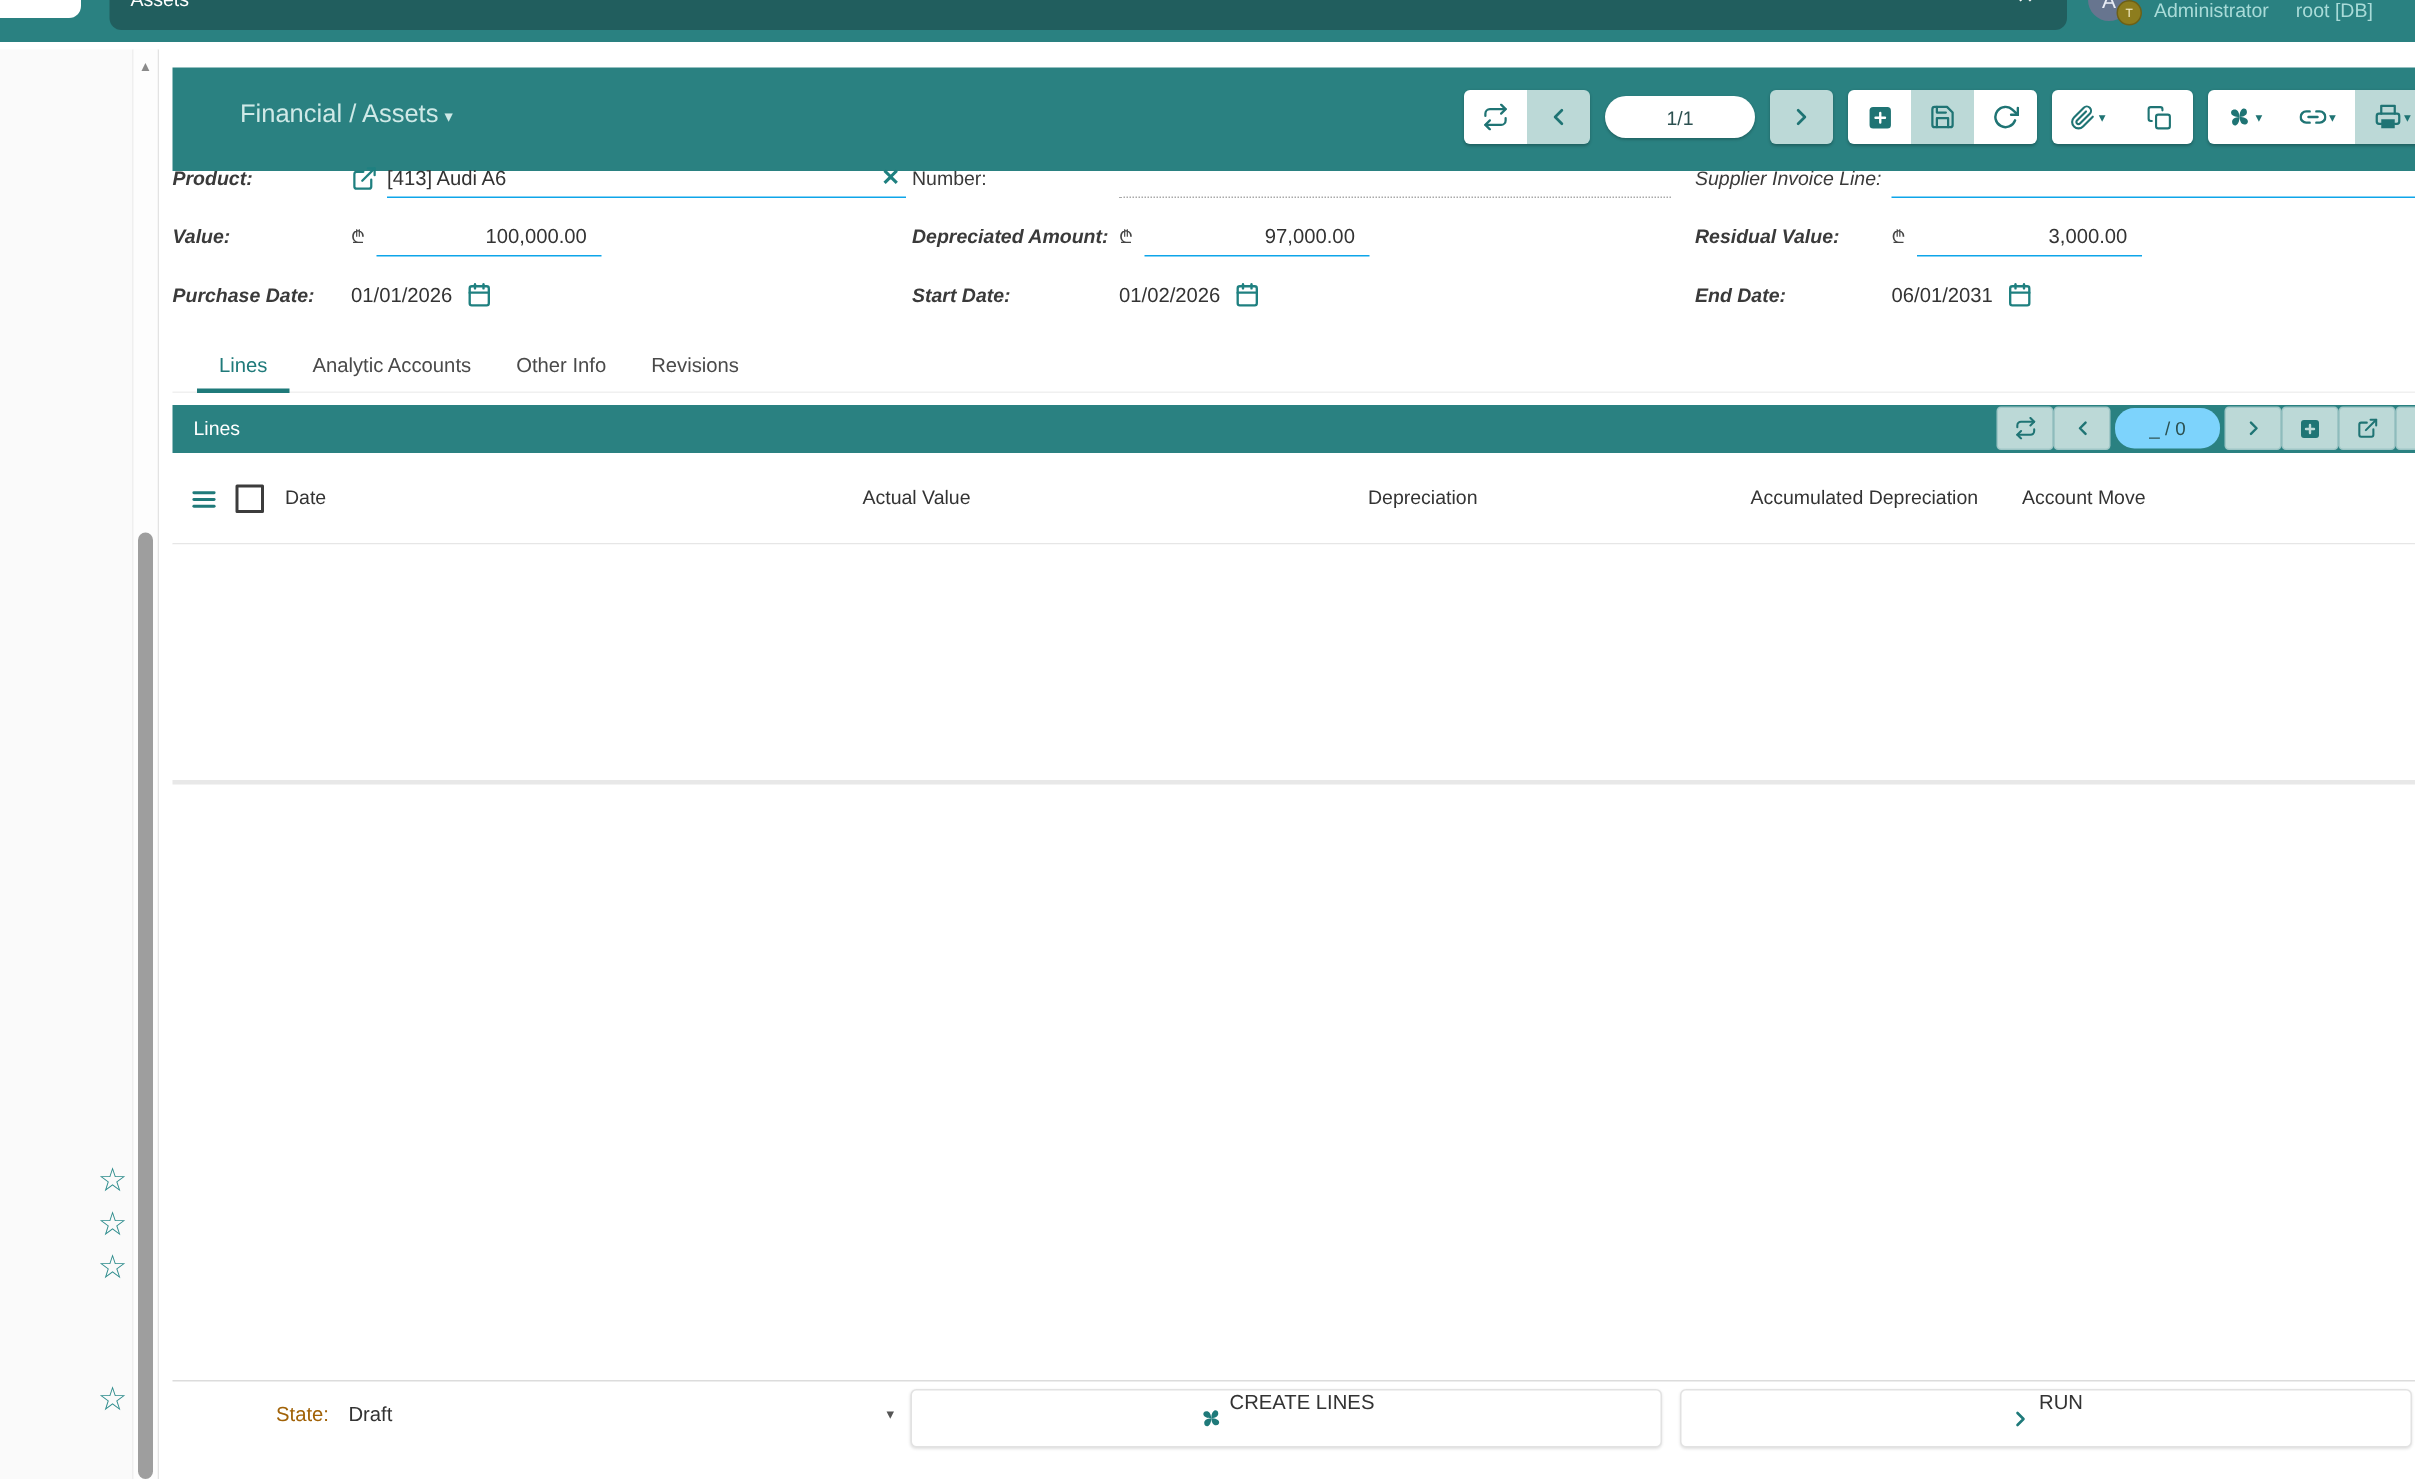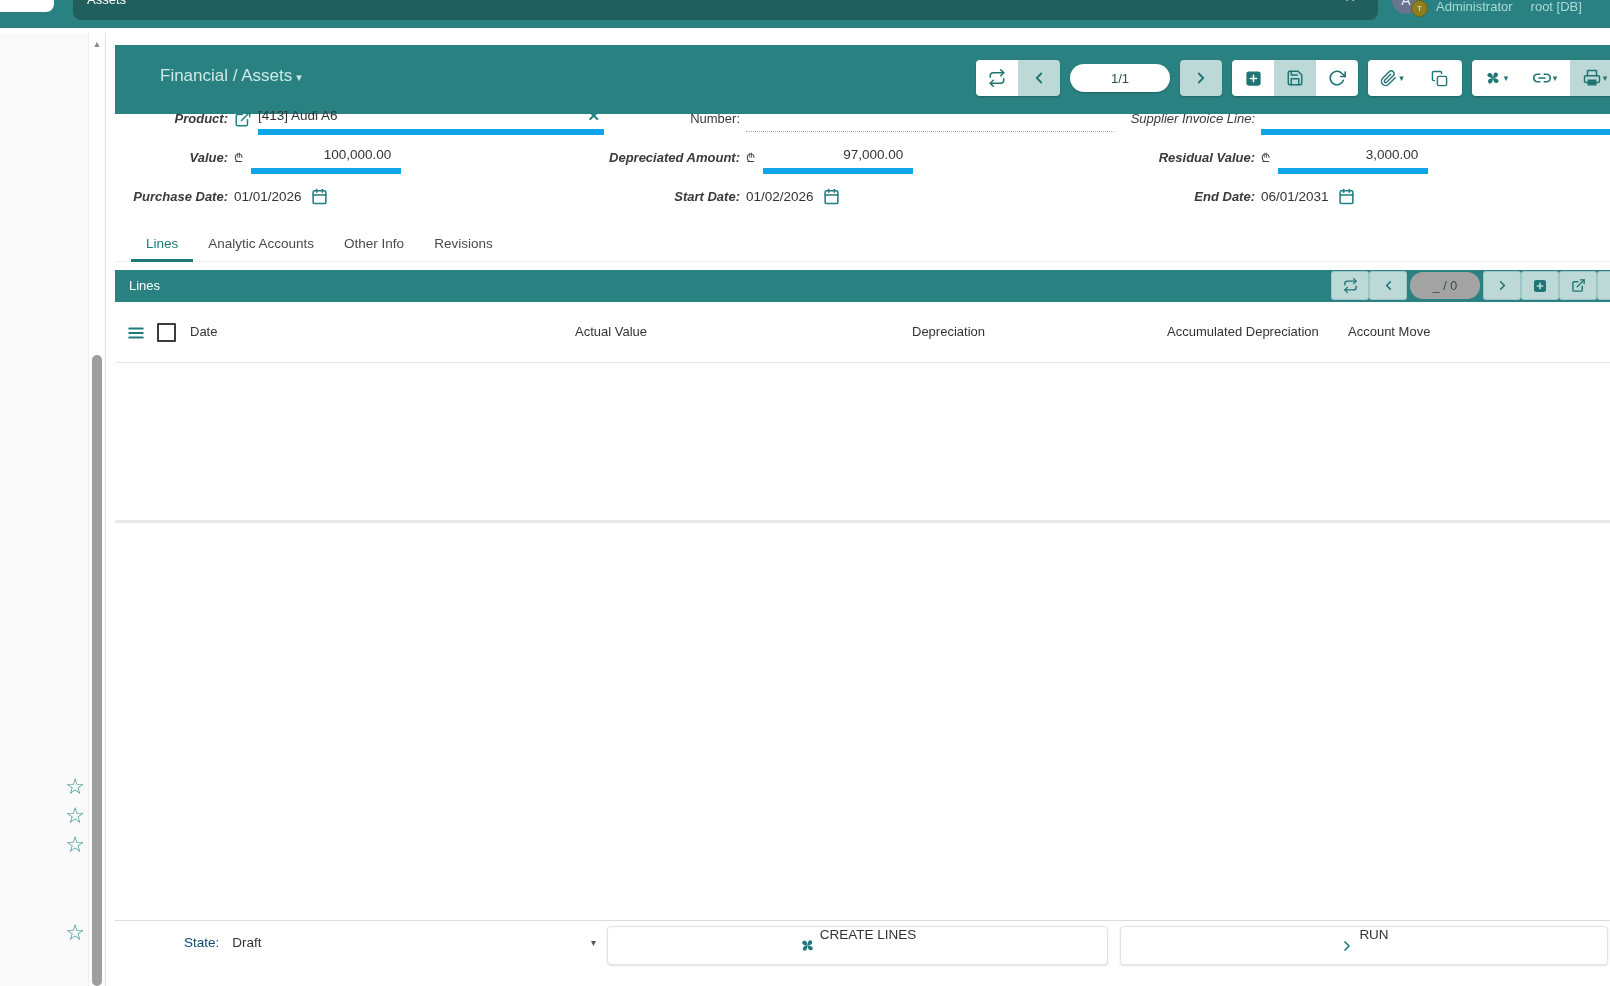--- a/index.html
+++ b/index.html
@@ -37,58 +37,58 @@
   .tb{width:42px;height:36px;display:flex;align-items:center;justify-content:center;background:#fff;color:#1f7474;}
   .tb.lightbg{background:#bcd9d7;}
   .tb .dd{font-size:9px;margin-left:2px;color:#1f7474;}
   .pager-pill{height:28px;min-width:100px;background:#fff;border-radius:14px;display:flex;align-items:center;
     justify-content:center;color:#2c5050;font-size:13px;box-shadow:0 1px 2px rgba(0,0,0,.25);}
   .single-btn{border-radius:4px;overflow:hidden;box-shadow:0 1px 2px rgba(0,0,0,.25);display:flex;}
 
   
   .form-grid{position:absolute;left:0;top:66px;width:1495px;display:grid;
     grid-template-columns:113px 380px 132px 390px 125px 1fr;grid-auto-rows:39px;align-items:center;}
-  .flabel{font-size:13px;color:#3a3a3a;text-align:right;font-style:italic;font-weight:bold;white-space:nowrap;}
+  .flabel{font-size:13px;color:#3a3a3a;text-align:left;font-style:italic;font-weight:bold;white-space:nowrap;}
   .flabel.readonly{font-style:normal;font-weight:normal;}
   .flabel.ro-italic{font-style:italic;font-weight:normal;}
   .fcell{padding-left:6px;display:flex;align-items:center;font-size:13.5px;color:#333;}
-  .underfield{display:flex;align-items:center;border-bottom:6px solid #0ea5e9;height:26px;}
+  .underfield{display:flex;align-items:center;border-bottom:1px solid #0ea5e9;height:26px;}
   .dotted{border-bottom:1px dotted #a9a9a9;}
   .prod-field{width:346px;margin-left:6px;justify-content:space-between;}
   .clear-x{color:#1f8080;font-size:15px;font-weight:bold;margin-right:4px;}
   .cursym{font-family:"DejaVu Sans","Liberation Sans",sans-serif;font-size:12px;color:#444;margin-right:8px;}
   .money-input{width:140px;text-align:right;padding-right:10px;font-size:13.5px;color:#333;}
   .datefield{display:flex;align-items:center;gap:9px;}
   .cal-icon{color:#1f8080;}
 
   
   .tabs{position:absolute;left:0;top:195px;width:100%;height:34px;display:flex;align-items:center;
     padding-left:16px;border-bottom:1px solid #f0f0f0;box-sizing:border-box;}
   .tab{padding:0 15px;height:34px;line-height:32px;font-size:13.5px;color:#4a4a4a;}
   .tab.active{color:#1f7a7a;box-shadow:inset 0 -3px 0 #1f7a7a;}
 
   
   .lines-bar{position:absolute;left:0;top:237px;width:100%;height:32px;background:#2a8181;}
   .lines-title{position:absolute;left:14px;top:8px;color:#fff;font-size:13px;}
   .lines-toolbar{position:absolute;right:-24px;top:2px;height:27px;display:flex;align-items:center;gap:2px;}
   .ltb{width:36px;height:27px;background:#bcd9d7;color:#1f7474;display:flex;align-items:center;justify-content:center;
     border-radius:2px;box-shadow:0 0 0 1px rgba(255,255,255,.55);}
-  .lpill{height:27px;width:70px;background:#a3a3a3;border-radius:13px;display:flex;align-items:center;justify-content:center;
+  .lpill{height:27px;width:70px;background:#7dd3fc;border-radius:13px;display:flex;align-items:center;justify-content:center;
     color:#2c5050;font-size:12.5px;margin:0 2px;}
 
   .table-head{position:absolute;left:0;top:269px;width:100%;height:60px;border-bottom:1px solid #e6e6e6;}
   .th{position:absolute;top:22px;font-size:13px;color:#333;white-space:nowrap;}
   .burger{position:absolute;left:12px;top:23px;color:#1f7a7a;}
   .row-checkbox{position:absolute;left:42px;top:21px;width:15px;height:15px;border:2px solid #3c3c3c;background:#fff;border-radius:1px;}
   .table-body{position:absolute;left:0;top:330px;width:100%;height:157px;border-bottom:3px solid #e8e8e8;background:#fff;}
 
   
   .footer{position:absolute;left:0;top:887px;width:100%;height:66px;border-top:1px solid #dcdcdc;background:#fff;}
   .state-group{position:absolute;left:69px;top:14px;width:412px;display:flex;align-items:center;}
-  .state-label{font-size:13.5px;color:#0c4a6e;}
+  .state-label{font-size:13.5px;color:#a16207;}
   .state-value{margin-left:13px;font-size:13.5px;color:#333;flex:1;}
   .state-caret{color:#555;font-size:10px;}
   .action-btn{position:absolute;top:5px;height:39px;background:#fff;border:1px solid #e2e2e2;border-radius:4px;
     box-shadow:0 1px 2px rgba(0,0,0,.12);display:flex;justify-content:center;gap:4px;
     font-size:13.5px;color:#333;box-sizing:border-box;}
   .action-btn .aicon{color:#1f7a7a;display:flex;align-items:center;}
   .create-lines-btn{left:492px;width:501px;}
   .run-btn{left:1005px;width:488px;}
 
   svg{display:block;}

